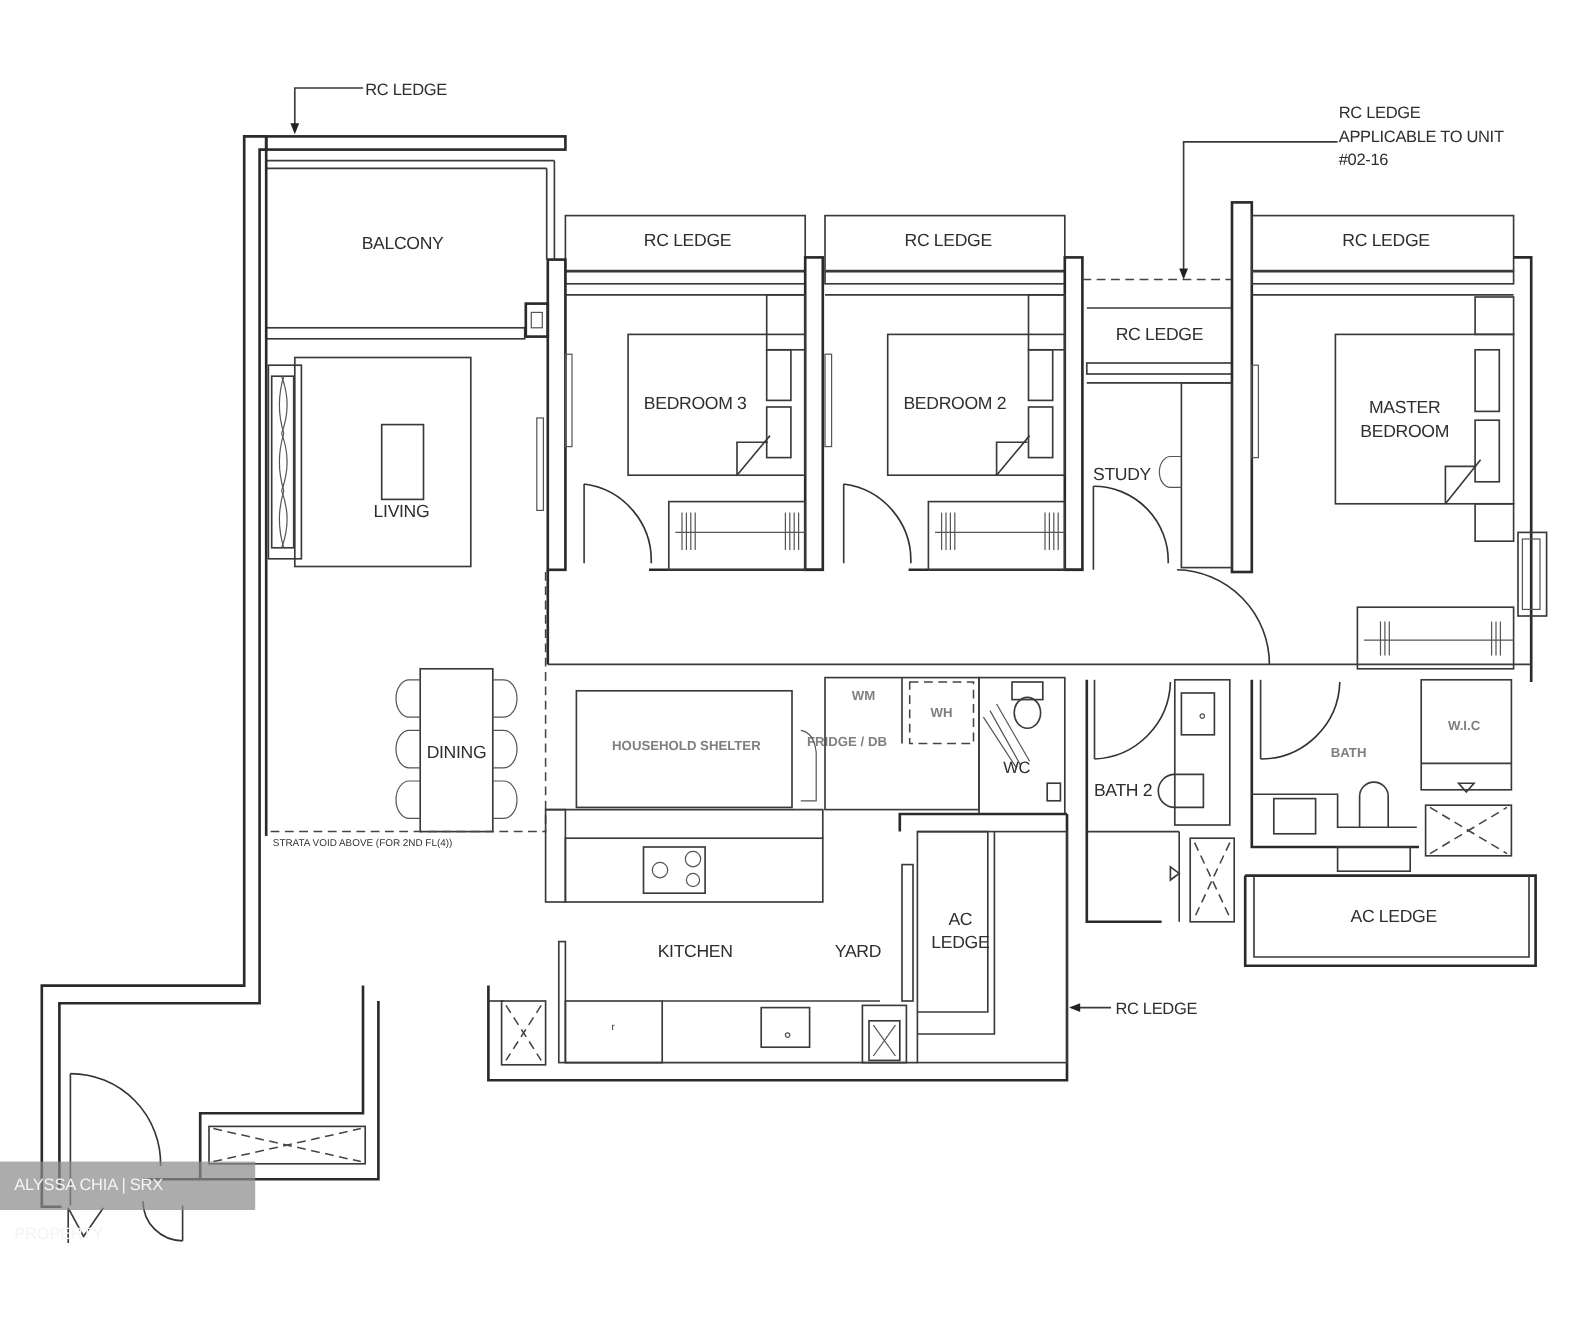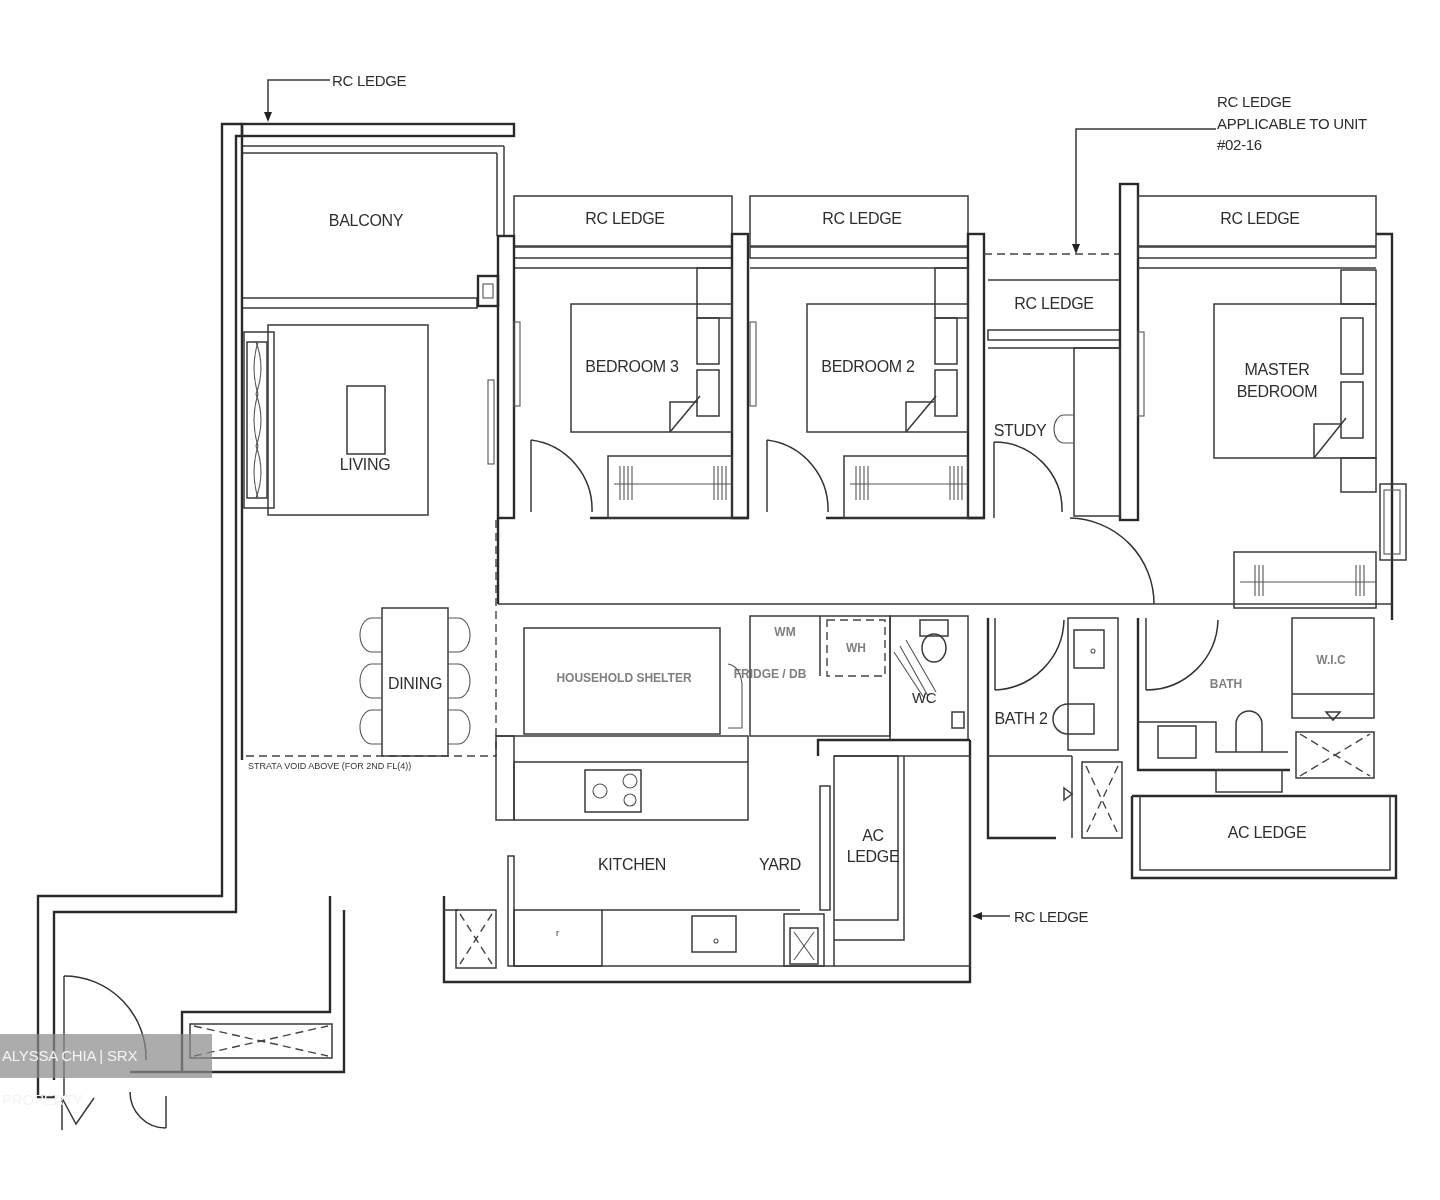--- a/index.html
+++ b/index.html
@@ -9,24 +9,24 @@
   .w  { fill:none; stroke:#2a2a2a; stroke-width:2.4; }
   .t  { fill:none; stroke:#3a3a3a; stroke-width:1.5; }
   .th { fill:none; stroke:#555; stroke-width:1.1; }
   .d  { fill:none; stroke:#444; stroke-width:1.4; stroke-dasharray:8 5; }
   .arc{ fill:none; stroke:#333; stroke-width:1.5; }
   .lbl { font-family:"Liberation Sans", sans-serif; font-size:16px; fill:#2e2e2e;
          text-anchor:middle; letter-spacing:-0.3px; }
   .lbl-s { font-family:"Liberation Sans", sans-serif; font-size:15px; fill:#2e2e2e; letter-spacing:-0.3px; }
   .lbl-tiny { font-family:"Liberation Sans", sans-serif; font-size:9px; fill:#333; }
   .blur { font-family:"Liberation Sans", sans-serif; font-size:12px; fill:#555; text-anchor:middle; opacity:.75; font-weight:bold; }
-  .watermark { position:absolute; left:0; top:1034px; width:212px; height:44px;
+  .watermark { position:absolute; left:0; top:1056px; width:232px; height:44px;
                background:rgba(140,140,140,0.72); color:#f4f4f4;
                font-family:"Liberation Sans", sans-serif; font-size:15px;
-               line-height:44px; padding-left:2px; box-sizing:border-box; letter-spacing:-0.2px; }
+               line-height:44px; padding-left:13px; box-sizing:border-box; letter-spacing:-0.2px; }
 </style>
 </head>
 <body>
 
 <svg id="plan" viewBox="0 0 1440 1200" xmlns="http://www.w3.org/2000/svg">
 
   <g>
     <polyline class="t" points="330,80 268,80 268,118"></polyline>
     <polygon points="264,112 272,112 268,122" fill="#222"></polygon>
     <text class="lbl-s" x="332" y="86">RC LEDGE</text>

